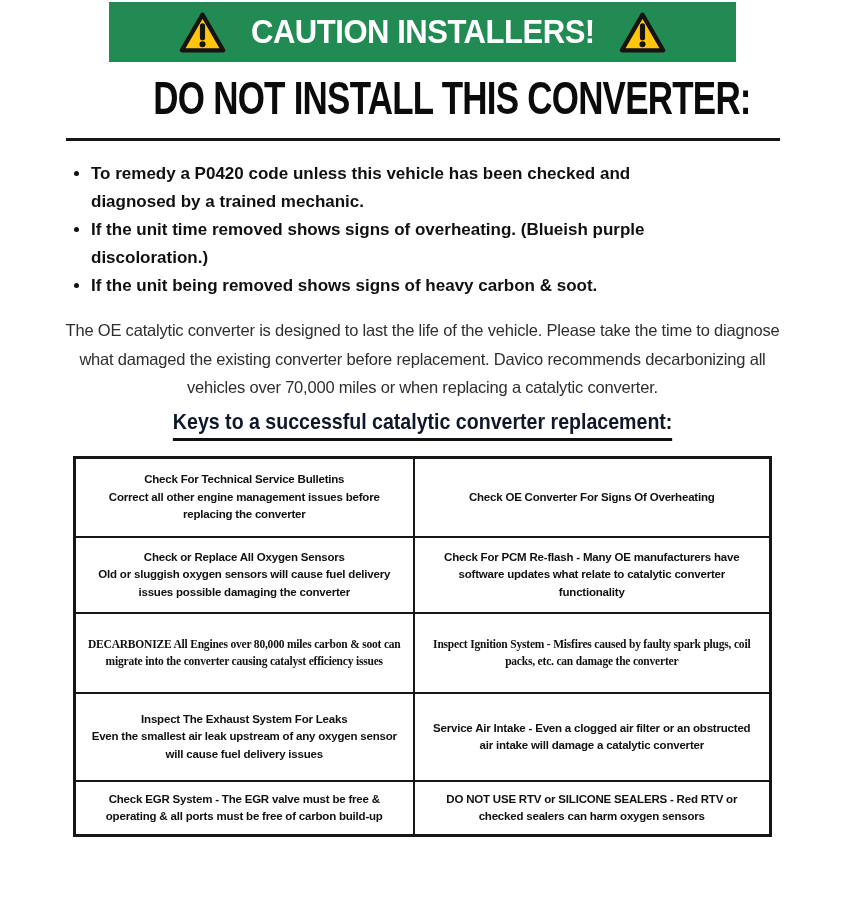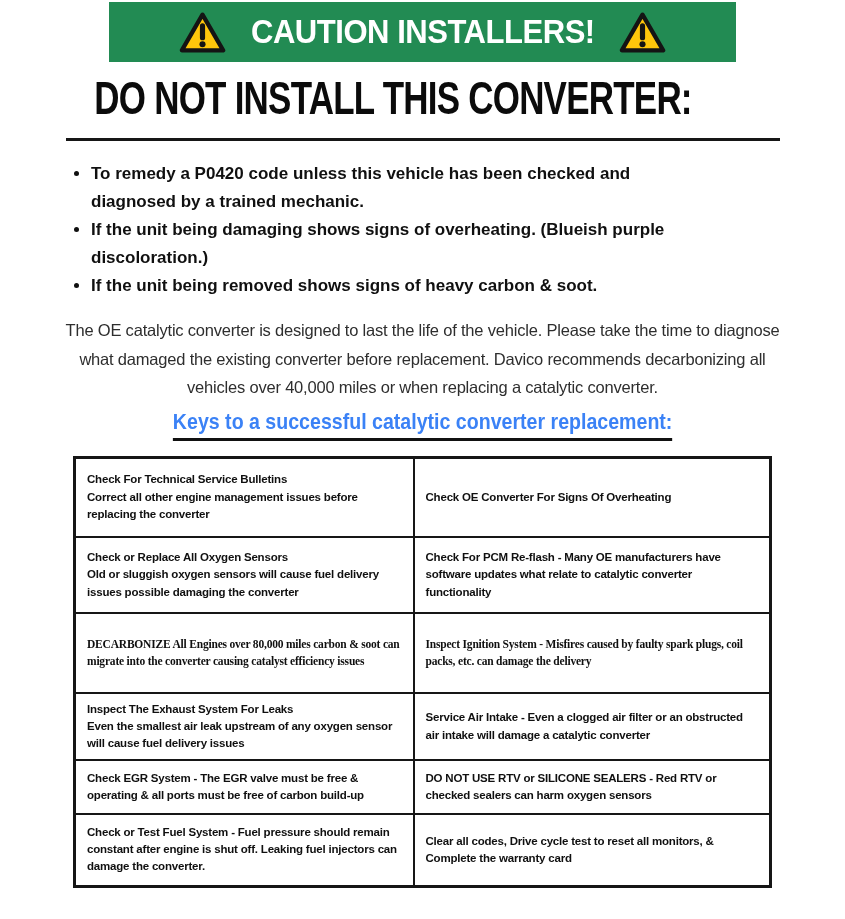--- a/index.html
+++ b/index.html
@@ -26,21 +26,21 @@
     letter-spacing: -0.5px;
     white-space: nowrap;
     display: inline-block;
     transform: scaleX(0.94);
   }
   .tri { display: inline-flex; flex: 0 0 auto; }
 
   
   h1 {
     margin: 11px 0 0;
-    text-align: left;
+    text-align: right;
     font-size: 46px; line-height: 48px; font-weight: 800;
     color: #0b0b0b;
     white-space: nowrap;
   }
   h1 .condense {
     display: inline-block;
     transform: scaleX(0.76);
     transform-origin: center;
     letter-spacing: -1px;
   }
@@ -75,54 +75,54 @@
     line-height: 28.5px;
     color: #2e2e2e;
     white-space: pre-line;
   }
 
   
   h2.keys {
     margin: 5px 0 0;
     text-align: center;
     font-size: 22px; line-height: 30px; font-weight: 800;
-    color: #3b82f6;
+    color: #0f172a;
     white-space: nowrap;
   }
   h2.keys .condense {
     display: inline-block;
     transform: scaleX(0.89);
     transform-origin: center;
     border-bottom: 3px solid #111;
     padding-bottom: 1px;
   }
 
   
   table.keys-table {
     margin: 15px auto 0;
     width: 696px;
     border-collapse: collapse;
     border: 3px solid #161616;
     table-layout: fixed;
   }
   table.keys-table td {
     border: 2px solid #161616;
-    text-align: left;
+    text-align: center;
     vertical-align: middle;
     padding: 4px 11px;
     font-size: 11.5px; font-weight: 700;
     letter-spacing: -0.2px;
     line-height: 1.5;
     color: #101010;
     white-space: pre-line;
   }
   td.col-left  { width: 339px; }
   td.col-right { width: 357px; }
   tr.r1 { height: 80px; } tr.r2 { height: 76px; } tr.r3 { height: 80px; font-family: Liberation Serif, serif; }
-  tr.r4 { height: 67px; } tr.r5 { height: 54px; } tr.r6 { height: 72px; }
+  tr.r4 { height: 88px; } tr.r5 { height: 54px; } tr.r6 { height: 72px; }
 </style>
 </head>
 <body>
 
 <div>
 
   <div class="banner">
     <span class="tri">
       <svg width="47" height="43" viewBox="0 0 100 90" aria-hidden="true">
         <path d="M50 7 L94 83 L6 83 Z" fill="#FFC60B" stroke="#141414" stroke-width="9" stroke-linejoin="round"></path>
@@ -140,56 +140,52 @@
     </span>
   </div>
 
   <h1><span class="condense">DO NOT INSTALL THIS CONVERTER:</span></h1>
 
   <div class="divider"></div>
 
   <ul class="warnings">
     <li>To remedy a P0420 code unless this vehicle has been checked and
 diagnosed by a trained mechanic.</li>
-    <li>If the unit being damaging shows signs of overheating. (Blueish purple
+    <li>If the unit time removed shows signs of overheating. (Blueish purple
 discoloration.)</li>
     <li>If the unit being removed shows signs of heavy carbon &amp; soot.</li>
   </ul>
 
   <p class="para">The OE catalytic converter is designed to last the life of the vehicle. Please take the time to diagnose
 what damaged the existing converter before replacement. Davico recommends decarbonizing all
-vehicles over 40,000 miles or when replacing a catalytic converter.</p>
+vehicles over 70,000 miles or when replacing a catalytic converter.</p>
 
   <h2 class="keys"><span class="condense">Keys to a successful catalytic converter replacement:</span></h2>
 
   <table class="keys-table">
     <tbody>
       <tr class="r1">
         <td class="col-left">Check For Technical Service Bulletins
 Correct all other engine management issues before replacing the converter</td>
         <td class="col-right">Check OE Converter For Signs Of Overheating</td>
       </tr>
       <tr class="r2">
         <td class="col-left">Check or Replace All Oxygen Sensors
 Old or sluggish oxygen sensors will cause fuel delivery issues possible damaging the converter</td>
         <td class="col-right">Check For PCM Re-flash - Many OE manufacturers have software updates what relate to catalytic converter functionality</td>
       </tr>
       <tr class="r3">
         <td class="col-left">DECARBONIZE All Engines over 80,000 miles carbon &amp; soot can migrate into the converter causing catalyst efficiency issues</td>
-        <td class="col-right">Inspect Ignition System - Misfires caused by faulty spark plugs, coil packs, etc. can damage the delivery</td>
+        <td class="col-right">Inspect Ignition System - Misfires caused by faulty spark plugs, coil packs, etc. can damage the converter</td>
       </tr>
       <tr class="r4">
         <td class="col-left">Inspect The Exhaust System For Leaks
 Even the smallest air leak upstream of any oxygen sensor will cause fuel delivery issues</td>
         <td class="col-right">Service Air Intake - Even a clogged air filter or an obstructed air intake will damage a catalytic converter</td>
       </tr>
       <tr class="r5">
         <td class="col-left">Check EGR System - The EGR valve must be free &amp; operating &amp; all ports must be free of carbon build-up</td>
         <td class="col-right">DO NOT USE RTV or SILICONE SEALERS - Red RTV or checked sealers can harm oxygen sensors</td>
       </tr>
-      <tr class="r6">
-        <td class="col-left">Check or Test Fuel System - Fuel pressure should remain constant after engine is shut off.  Leaking fuel injectors can damage the converter.</td>
-        <td class="col-right">Clear all codes,  Drive cycle test to reset all monitors, &amp; Complete the warranty card</td>
-      </tr>
     </tbody>
   </table>
 
 </div>
 
 </body></html>

